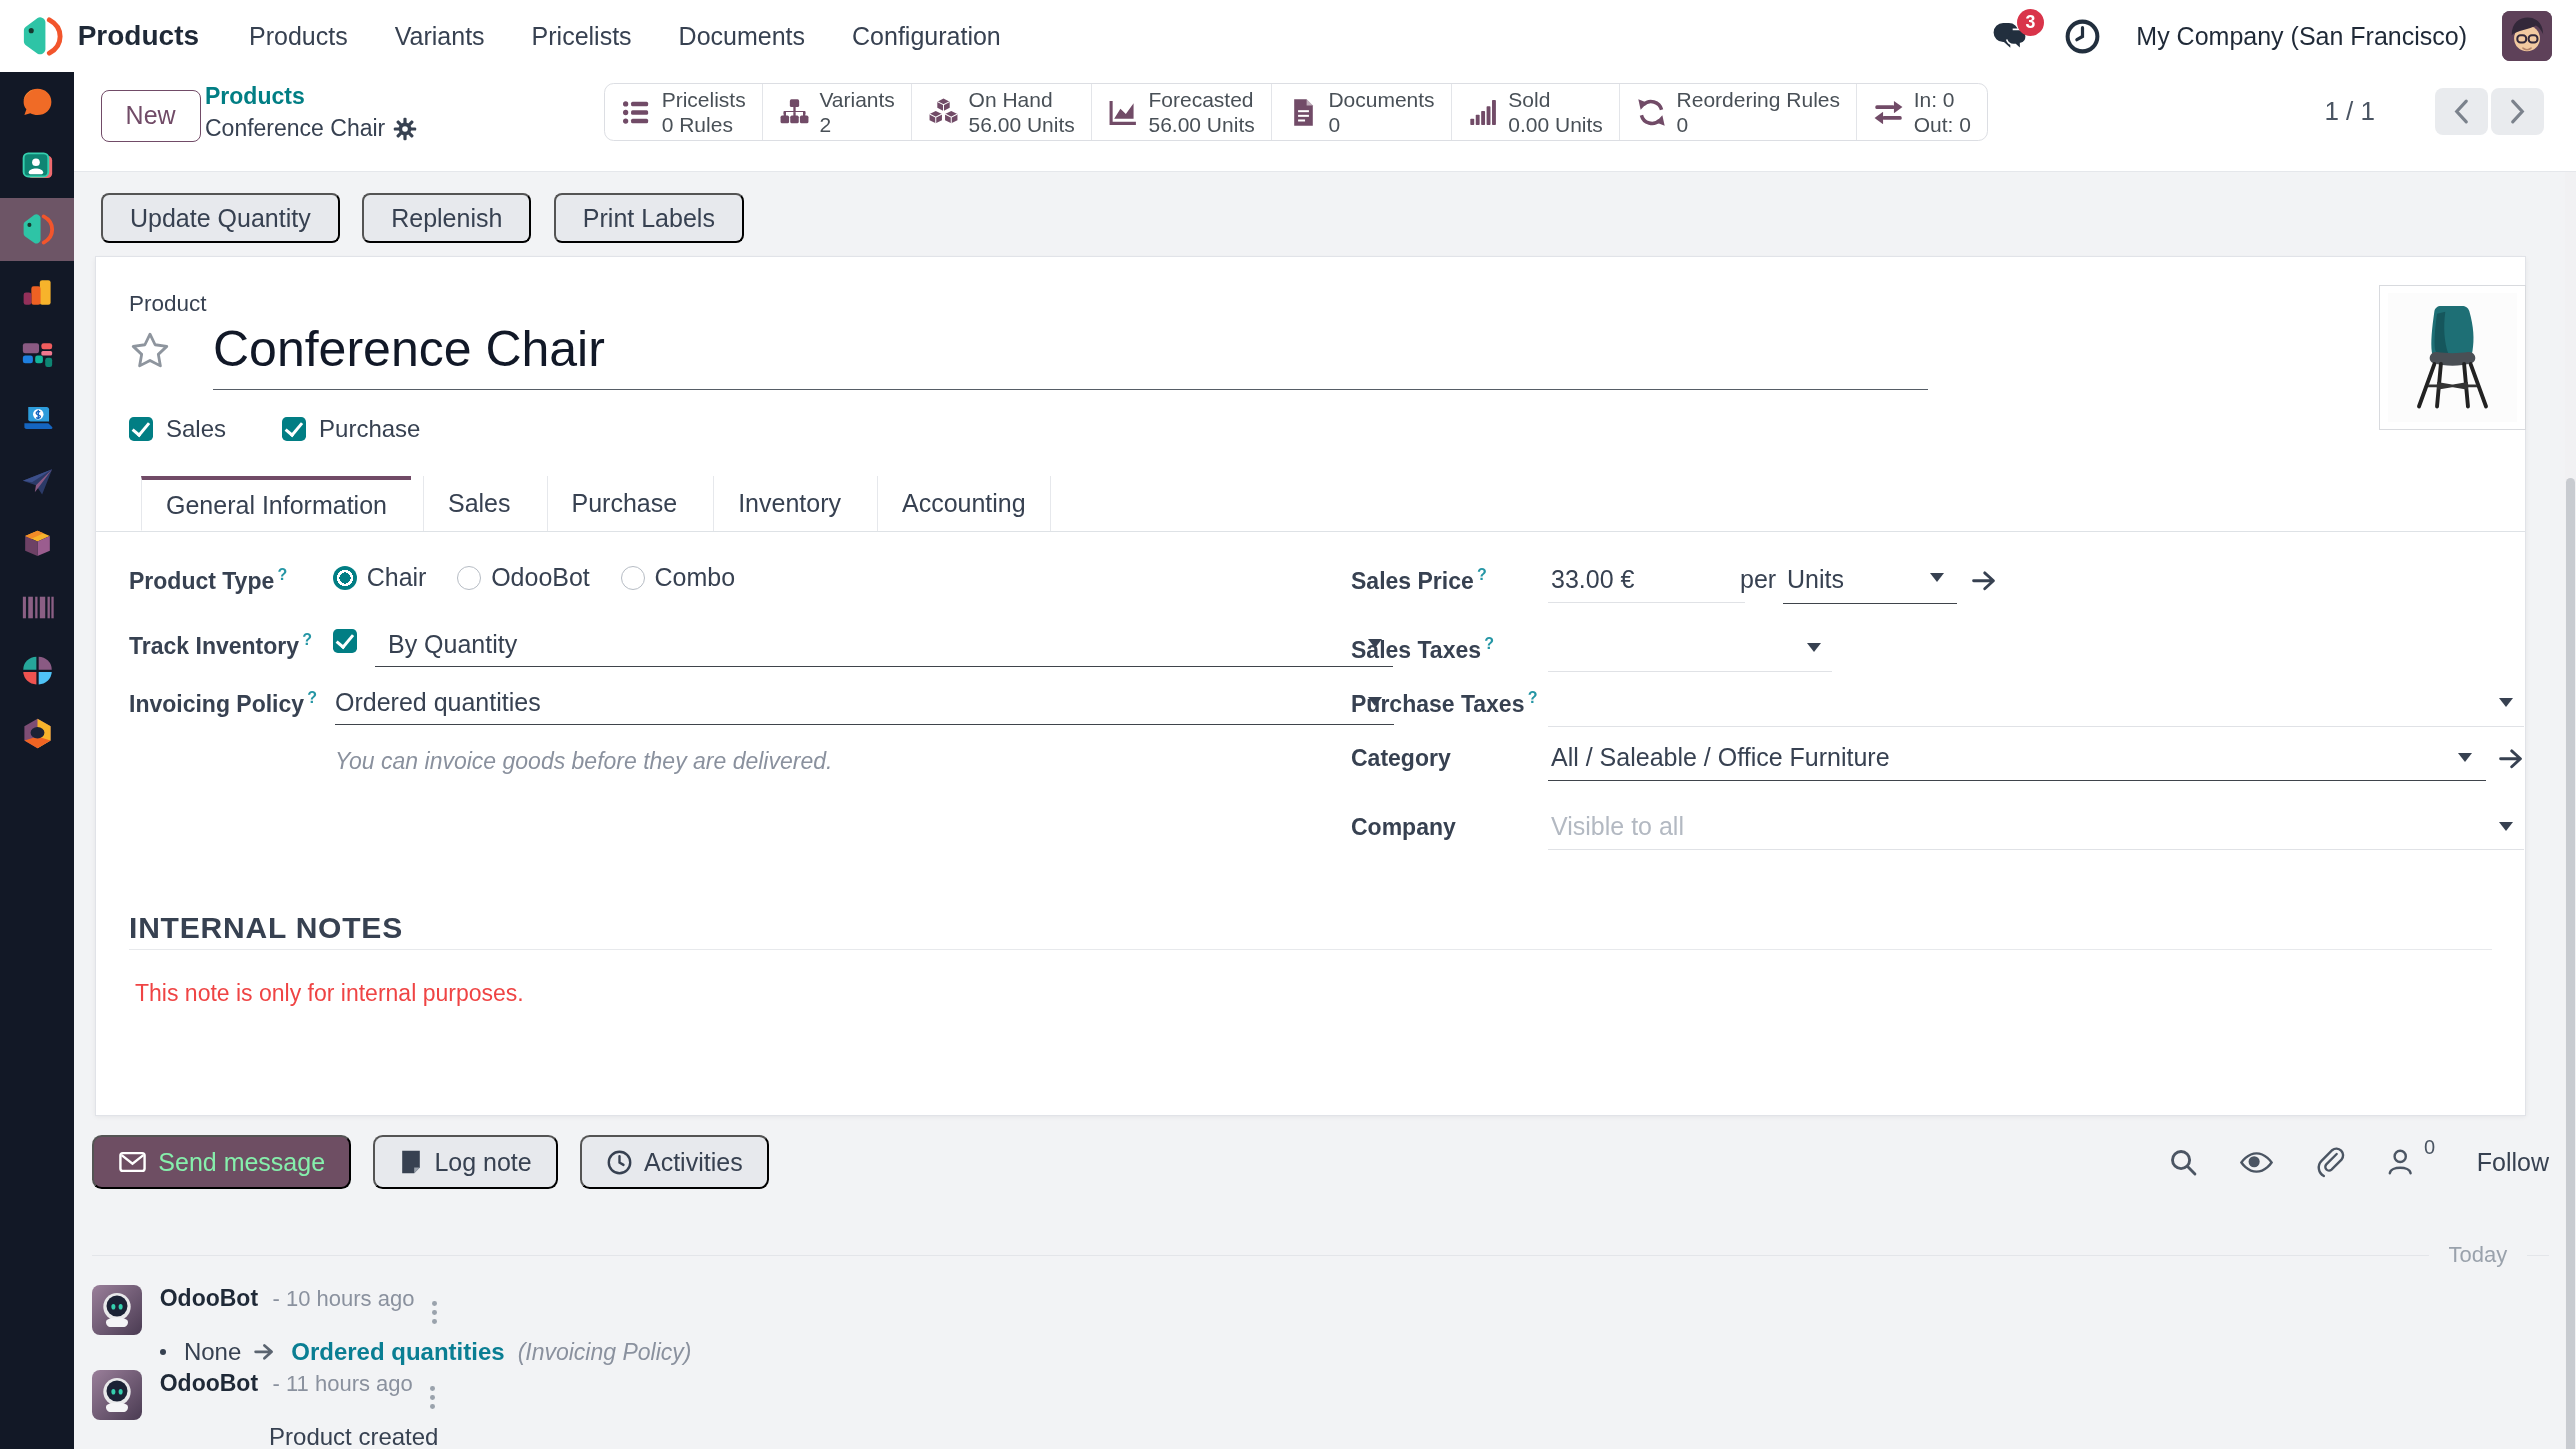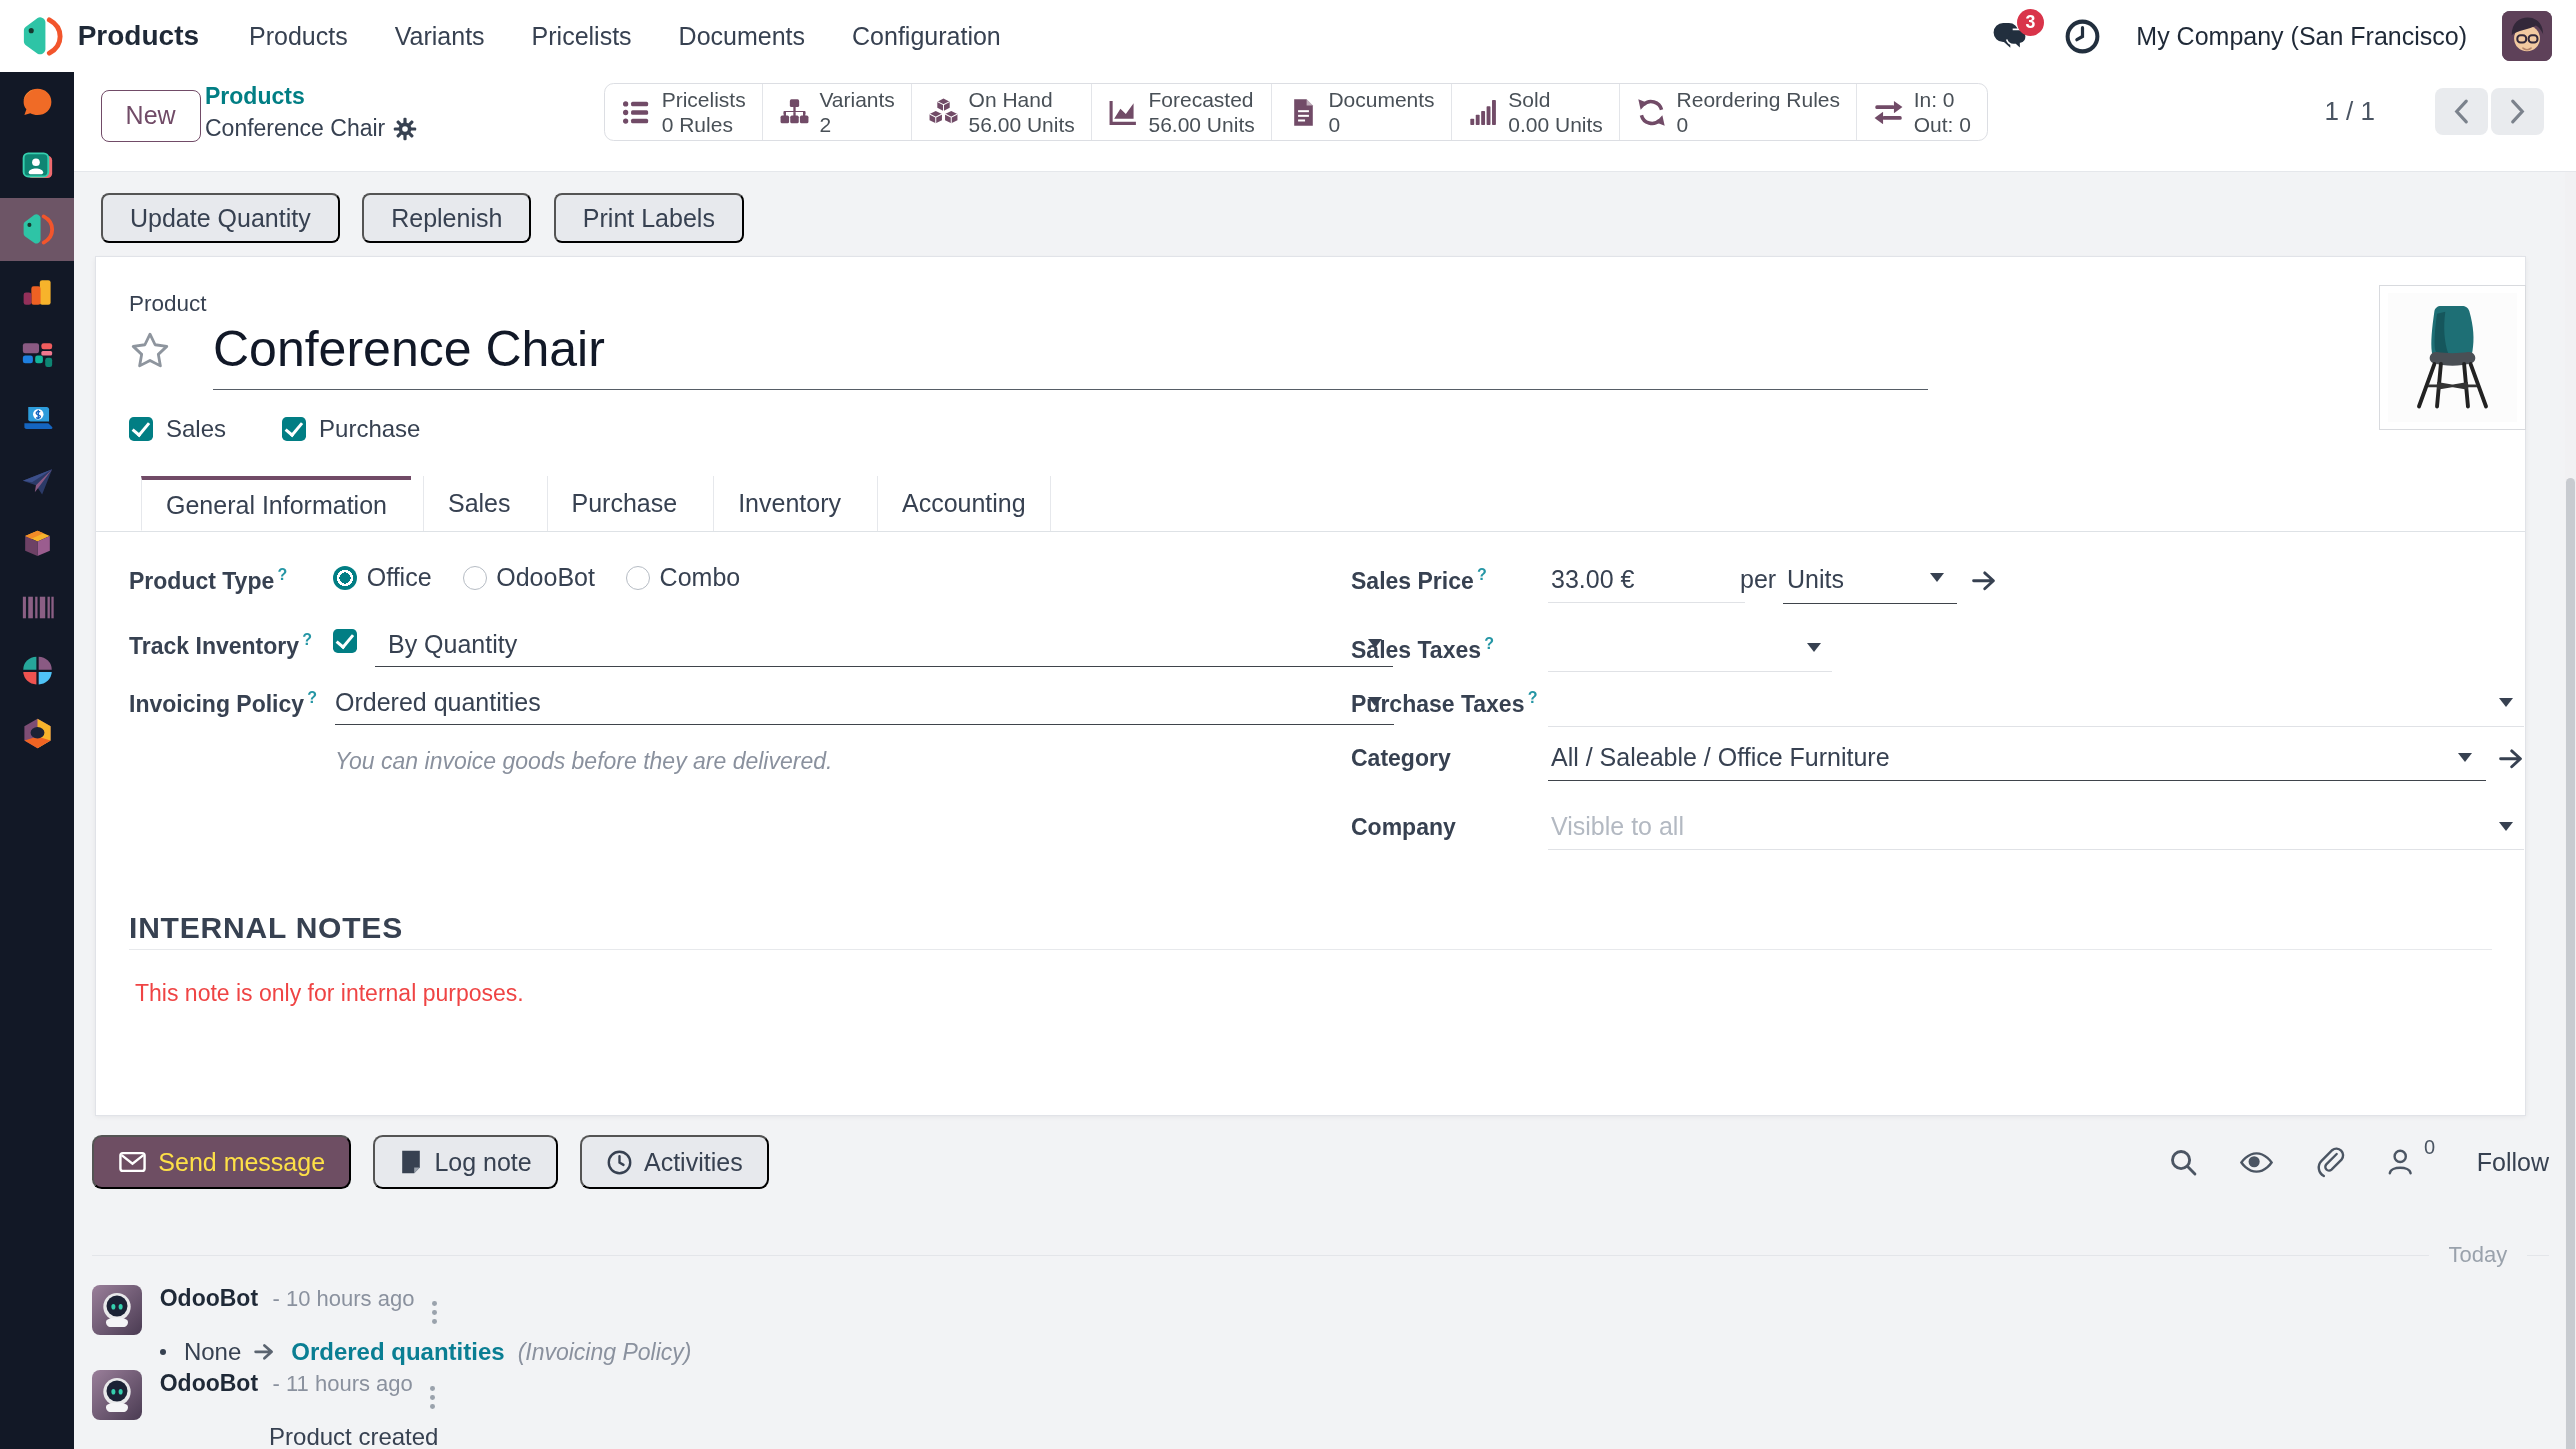--- a/index.html
+++ b/index.html
@@ -74,21 +74,21 @@
   .rdot.sel { border:none; background:radial-gradient(circle, #017E84 0 5.6px, #ffffff 5.6px 8px, #017E84 8px); }
   .hint { position:absolute; font-size:23px; font-style:italic; color:#8a919e; }
   .img-box { position:absolute; left:2283px; top:28px; width:147px; height:145px; border:1.6px solid #d8dade; background:#fff; display:flex; align-items:center; justify-content:center; }
   .notes-head { position:absolute; left:33px; top:654px; font-size:30px; font-weight:700; letter-spacing:0.8px; color:#374151; }
   .notes-rule { position:absolute; left:33px; top:692px; width:2363px; border-bottom:0.8px solid #e7e9ec; }
   .notes-ph { position:absolute; left:39px; top:723px; font-size:23px; color:#ef4444; }
 
   
   .chat-bar { position:absolute; left:92px; top:1135px; width:2457px; display:flex; align-items:center; }
   .chat-btn { height:54px; padding:0 24px; border-radius:9.7px; display:flex; align-items:center; gap:11.3px; font-size:25px; cursor:pointer; }
-  .chat-btn.primary { background:#6e4e63; color:#fde047; }
+  .chat-btn.primary { background:#6e4e63; color:#86efac; }
   .chat-btn.plain { background:#e7e9ed; color:#374151; margin-left:22px; }
   .chat-tools { margin-left:auto; display:flex; align-items:center; gap:40px; }
   .tool { cursor:pointer; position:relative; }
   .sup0 { position:absolute; right:-17.7px; top:-9.7px; font-size:20px; color:#4b5563; }
   .follow { font-size:25px; color:#374151; cursor:pointer; margin-left:19.3px; }
   .divider { position:absolute; left:92px; top:1242px; width:2457px; display:flex; align-items:center; gap:19.3px; }
   .divider .line { flex:1; border-bottom:0.8px solid #e3e5e9; }
   .divider .lbl { font-size:22px; color:#9aa2ac; }
   .message { position:absolute; left:92px; display:flex; gap:17.7px; }
   .msg-avatar { width:50px; height:50px; border-radius:8px; overflow:hidden; flex:none; }
@@ -439,21 +439,21 @@
     <div class="tab">Sales</div>
     <div class="tab">Purchase</div>
     <div class="tab">Inventory</div>
     <div class="tab">Accounting</div>
   </div>
 
   <div class="flabel" style="left:33px; top:309px;"><span>Product Type</span><span class="help">?</span></div>
   <div class="radio-row" style="left:237px; top:306px;">
     <span class="radio">
         <span class="rdot sel"></span>
-        <span>Office</span>
+        <span>Chair</span>
       </span>
     <span class="radio">
         <span class="rdot"></span>
         <span>OdooBot</span>
       </span>
     <span class="radio">
         <span class="rdot"></span>
         <span>Combo</span>
       </span>
   </div>

